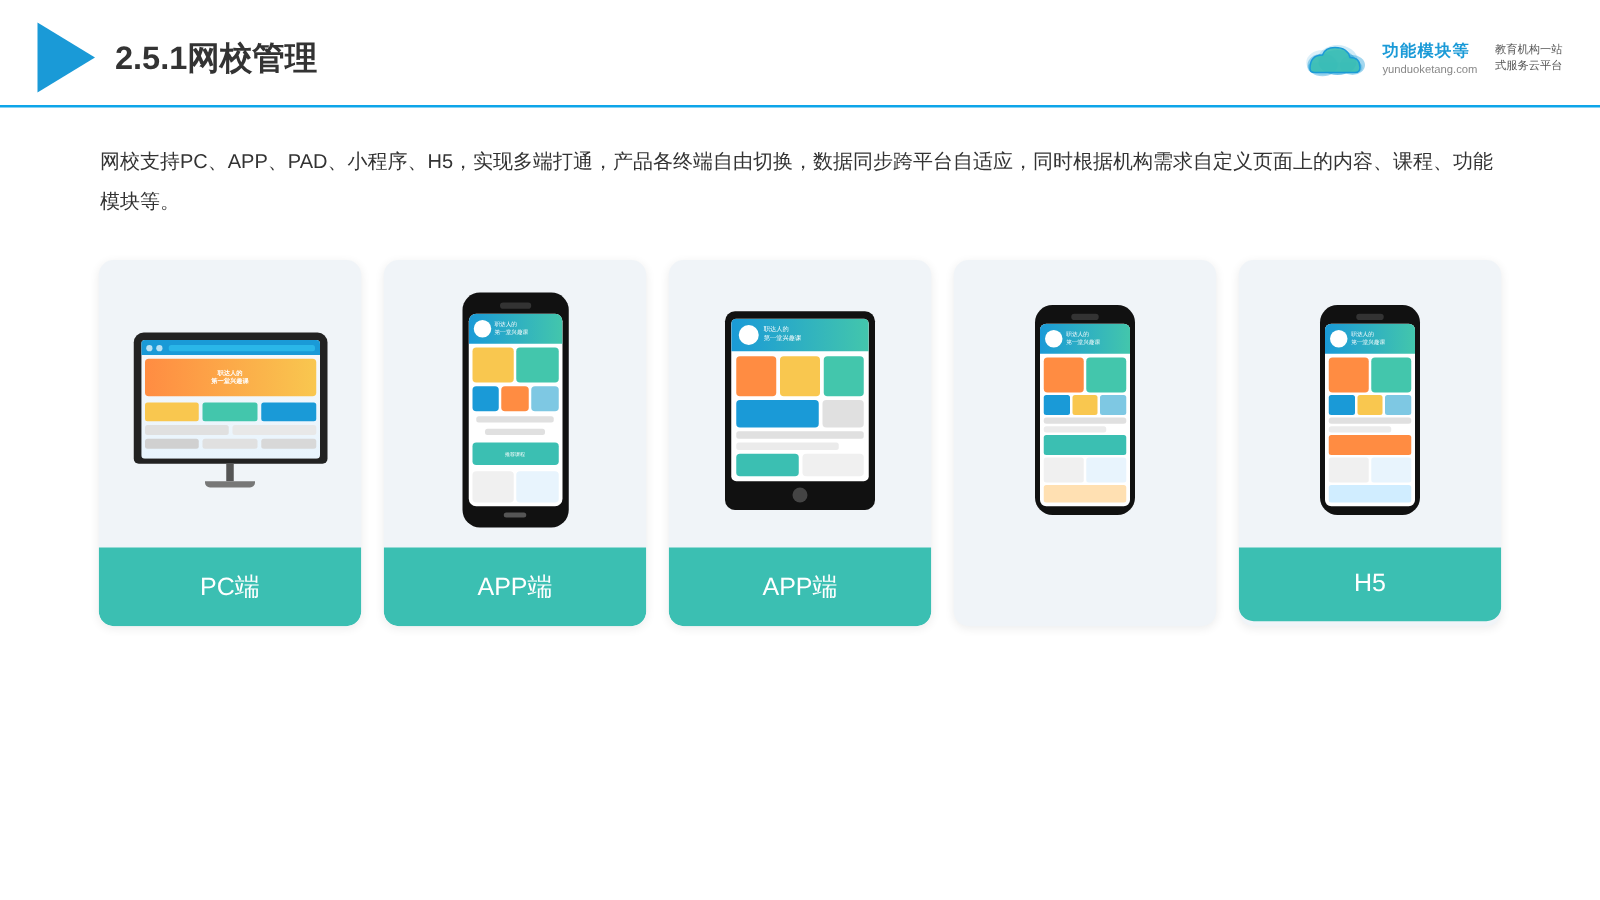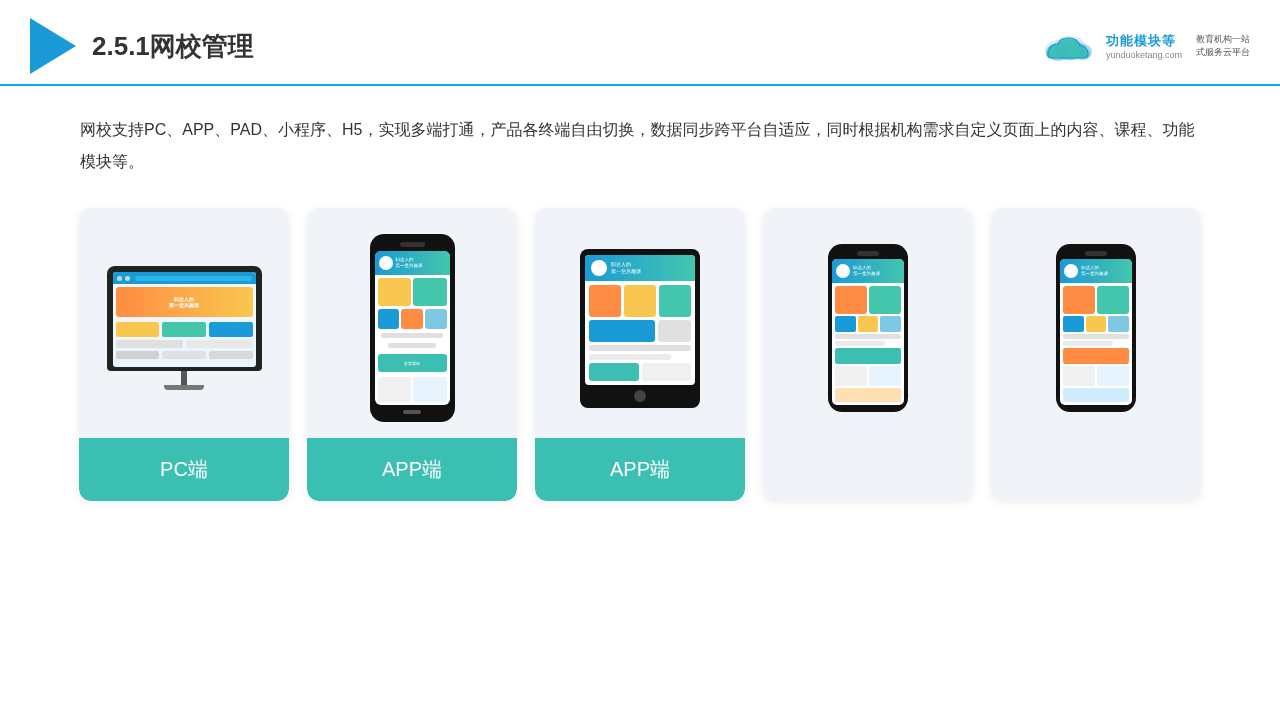--- a/index.html
+++ b/index.html
@@ -527,15 +527,16 @@
             <div style="background:#ff8c42; height:16px; border-radius:2px;"></div>
             <div style="display:flex; gap:2px;">
               <div style="flex:1; height:20px; background:#f0f0f0; border-radius:2px;"></div>
               <div style="flex:1; height:20px; background:#e8f4fd; border-radius:2px;"></div>
             </div>
             <div style="height:14px; background:#d0edff; border-radius:2px;"></div>
           </div>
         </div>
       </div>
     </div>
+    <div class="card-label">H5</div>
   </div>
 
 </div>
 
 </body></html>

